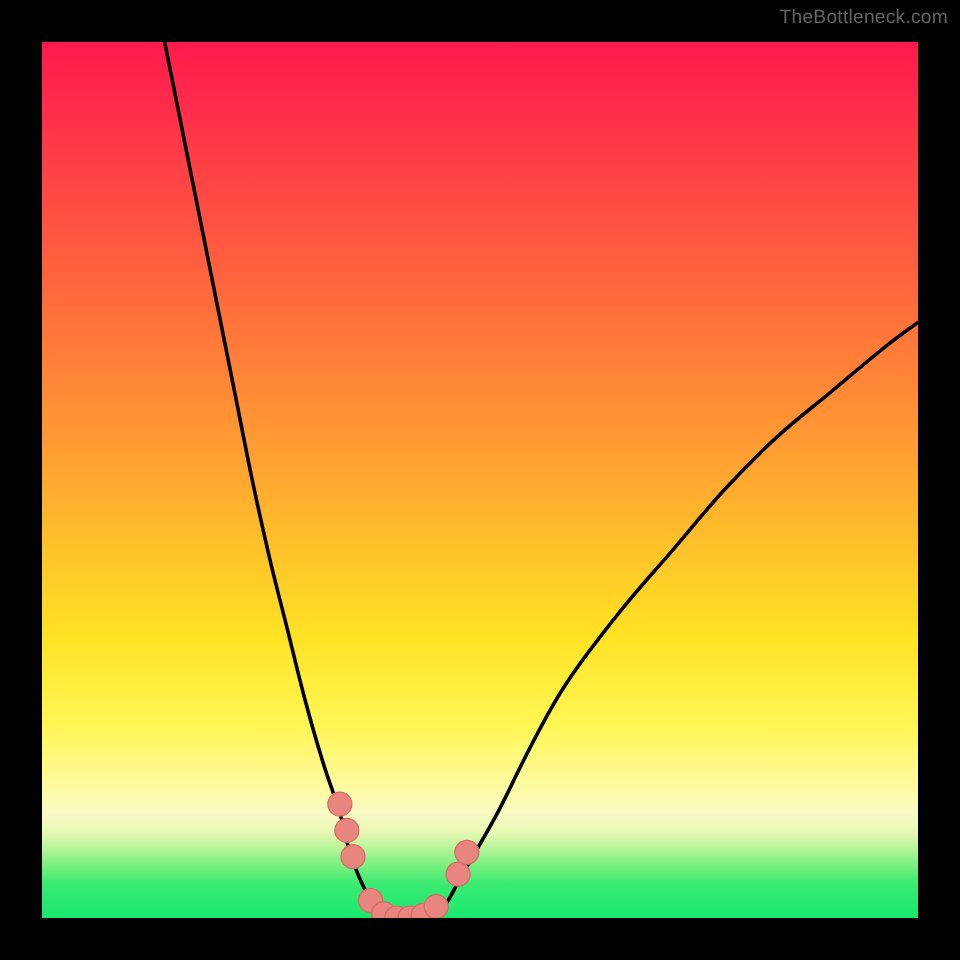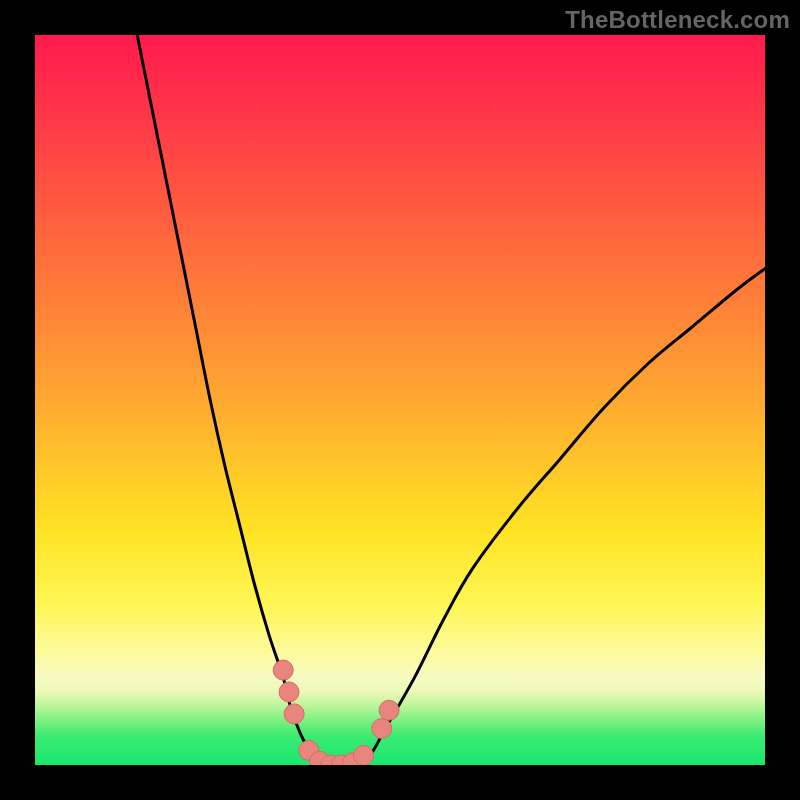--- a/index.html
+++ b/index.html
@@ -49,22 +49,22 @@
   }
   svg.curves {
     position: absolute;
     inset: 0;
   }
   .watermark {
     position: absolute;
     top: 6px;
     right: 10px;
     color: #656565;
-    font-size: 24px;
-    font-weight: 700;
+    font-size: 16px;
+    font-weight: 400;
     letter-spacing: 0.2px;
     user-select: none;
   }
 </style>
 </head>
 <body>
 
 <div class="frame">
   <div class="watermark">TheBottleneck.com</div>
 

